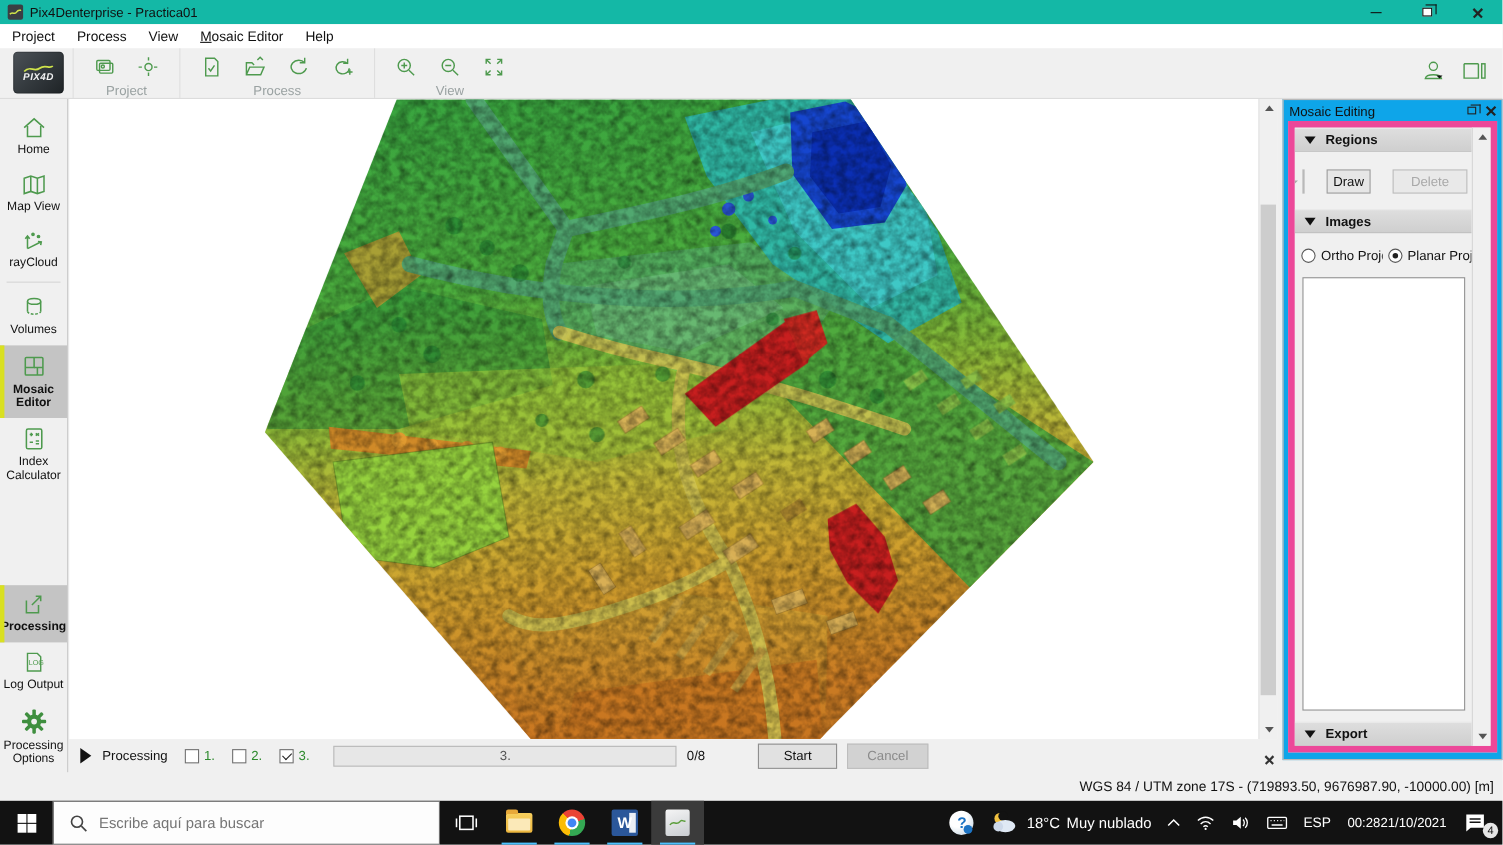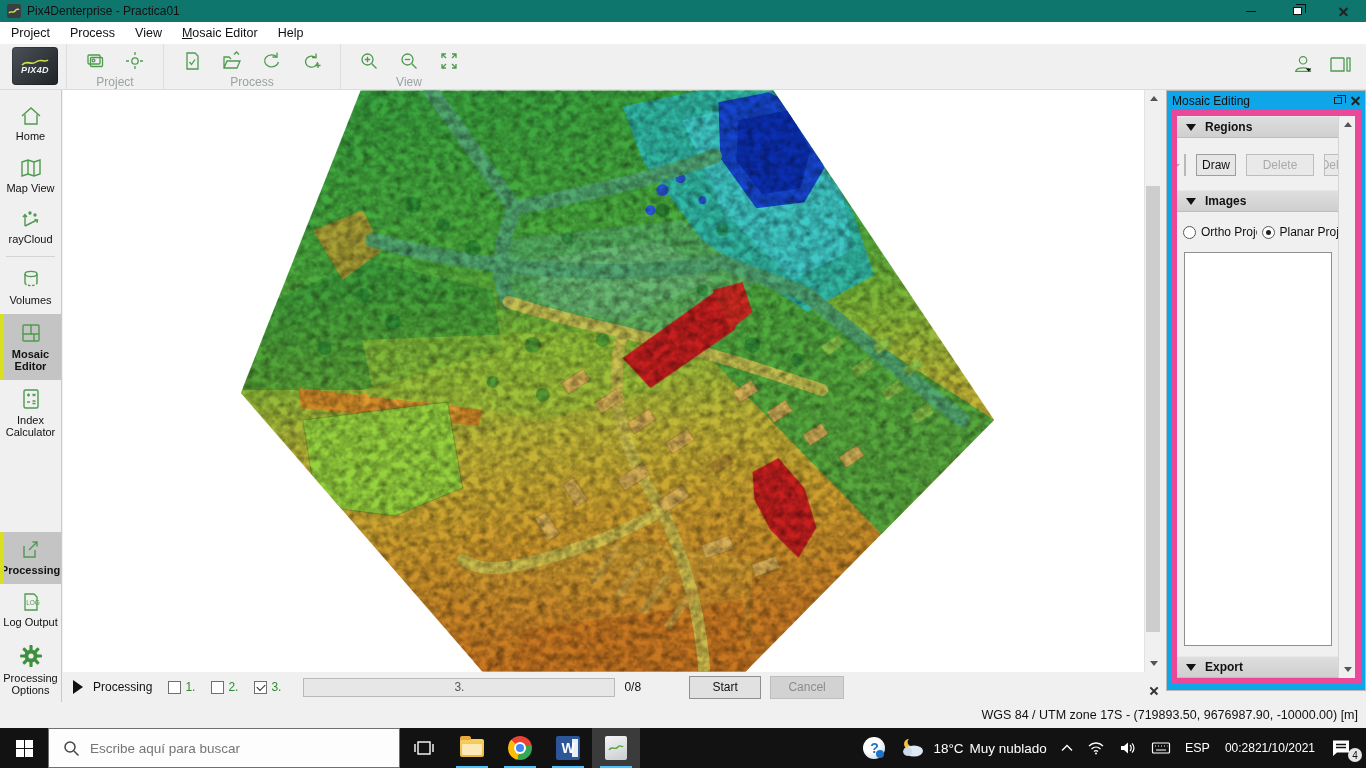--- a/index.html
+++ b/index.html
@@ -1,20 +1,20 @@
 <!DOCTYPE html>
 <html><head>
 <meta charset="utf-8">
 <style>
   * { margin:0; padding:0; box-sizing:border-box; }
   html,body { width:1366px; height:768px; overflow:hidden; }
   body { font-family:"Liberation Sans", sans-serif; font-size:12px; color:#111; background:#f0f0f0; position:relative; }
 
   
-  .titlebar { position:absolute; top:0; left:0; width:1366px; height:22px; background:#0f766e; display:flex; align-items:center; }
+  .titlebar { position:absolute; top:0; left:0; width:1366px; height:22px; background:#14b8a6; display:flex; align-items:center; }
   .app-ico { width:14px; height:14px; margin-left:7px; background:#3a3f44; border-radius:2px; position:relative; }
   .app-ico svg { position:absolute; inset:0; }
   .titlebar .title { margin-left:6px; font-size:12px; }
   .win-controls { margin-left:auto; display:flex; height:22px; }
   .win-btn { width:46px; height:22px; display:flex; align-items:center; justify-content:center; }
   .glyph-min { width:10px; height:1px; background:#111; display:block; }
   .glyph-restore { width:9px; height:8px; border:1px solid #111; position:relative; background:#fff; }
   .glyph-restore::before { content:""; position:absolute; left:2px; top:-4px; width:9px; height:8px; border:1px solid #111; border-left:none; border-bottom:none; }
 
   
@@ -67,21 +67,21 @@
   .float-glyph::before { content:""; position:absolute; left:2px; top:-3px; width:8px; height:7px; border:1px solid #222; border-left:none; border-bottom:none; }
   .x-glyph { position:relative; width:9px; height:9px; }
   .x-glyph::before,.x-glyph::after { content:""; position:absolute; left:-1px; top:4px; width:11px; height:1.6px; background:#222; }
   .x-glyph::before { transform:rotate(45deg);} .x-glyph::after { transform:rotate(-45deg);}
   .rp-body { position:absolute; top:19px; left:4px; right:4px; bottom:6px; border:6px solid #ec4899; background:#f0f0f0; display:flex; }
   .rp-content { flex:1; display:flex; flex-direction:column; overflow:hidden; }
   .rp-scroll { width:17px; border-left:1px solid #d5d5d5; background:#f0f0f0; position:relative; }
   .sec-head { height:22px; background:linear-gradient(#dedede,#cfcfcf); border-bottom:1px solid #bdbdbd; border-top:1px solid #e9e9e9; display:flex; align-items:center; padding-left:9px; gap:9px; flex:none; }
   .sec-head .tri { width:0;height:0;border-left:5px solid transparent;border-right:5px solid transparent;border-top:7px solid #111; }
   .sec-head .sec-label { font-weight:bold; font-size:12px; }
-  .regions-row { display:flex; gap:10px; padding:16px 0 14px 7px; white-space:nowrap; overflow:hidden; flex:none; }
+  .regions-row { display:flex; gap:20px; padding:16px 0 14px 7px; white-space:nowrap; overflow:hidden; flex:none; }
   .combo-dis { width:34px; height:22px; background:#e9e9e9; border:1px solid #b9b9b9; position:relative; }
   .combo-dis::after { content:""; position:absolute; right:5px; top:9px; width:0;height:0; border-left:4px solid transparent;border-right:4px solid transparent;border-top:4px solid #a9a9a9; }
   .btn { height:22px; background:#e6e6e6; border:1px solid #9d9d9d; font-size:12px; display:inline-flex; align-items:center; justify-content:center; overflow:hidden; white-space:nowrap; color:#111; flex:none; }
   .btn.disabled { color:#a9a9a9; border-color:#bdbdbd; background:#e9e9e9; }
   .w-draw { width:40px; } .w-del { width:68px; } .w-delall { width:44px; }
   .radios-row { display:flex; align-items:center; gap:5px; padding:13px 0 6px 6px; white-space:nowrap; overflow:hidden; flex:none; }
   .radio { width:13px; height:13px; border:1px solid #595959; border-radius:50%; background:#fff; position:relative; flex:none; }
   .radio.selected::after { content:""; position:absolute; left:3px; top:3px; width:5px; height:5px; border-radius:50%; background:#222; }
   .radio-label { font-size:12px; overflow:hidden; white-space:nowrap; }
   .rl-1 { max-width:64px; } .rl-2 { max-width:66px; }

